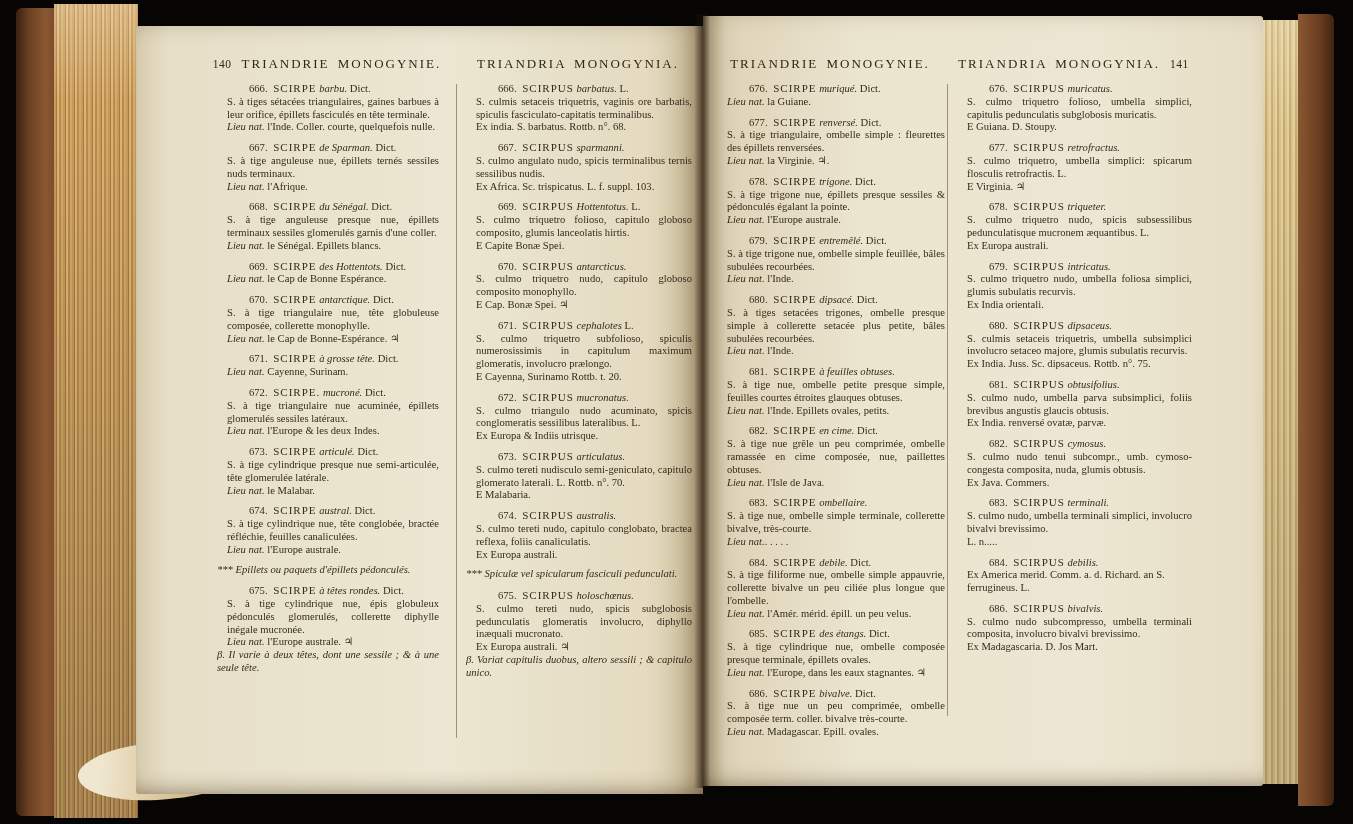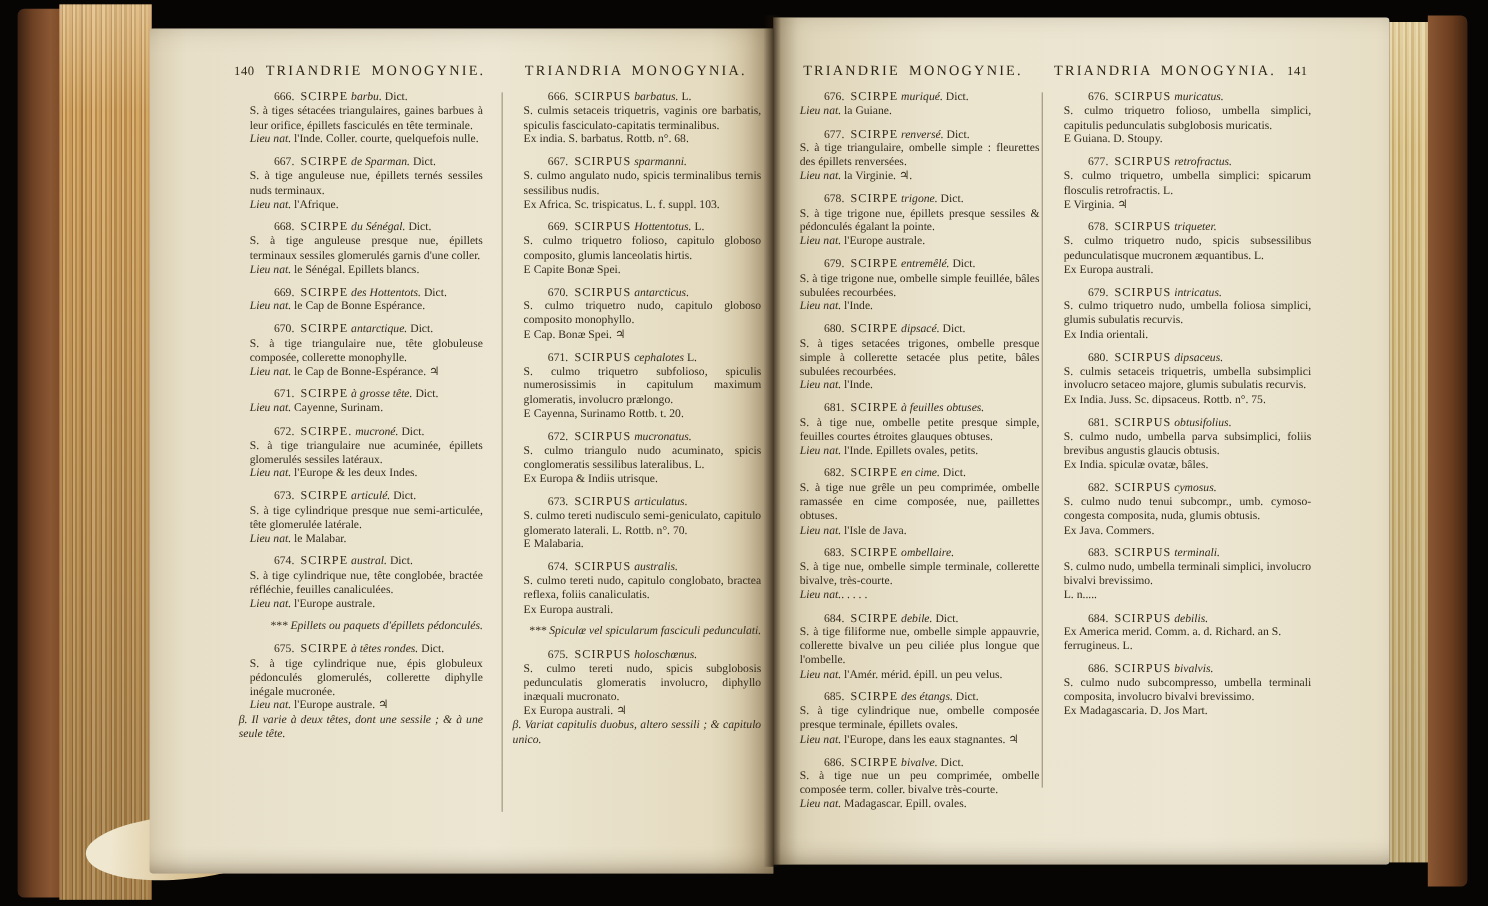--- a/index.html
+++ b/index.html
@@ -47,21 +47,21 @@
   .running-head .pnum{letter-spacing:.5px;font-size:11.5px;}
   .entries{font-size:10.6px;line-height:12.8px;}
   .entry{margin-bottom:7px;}
   .entry-head .num{margin-right:3px;margin-left:34px;}
   .entry-head .genus{letter-spacing:1px;font-size:11px;}
   .entry-head .epithet{font-style:italic;}
   .entry .desc{margin-left:12px;text-align:justify;}
   .entry .hab{margin-left:12px;}
   .entry .hab-lead{font-style:italic;}
   .entry .note{font-style:italic;margin-left:2px;text-align:justify;}
-  .section-sep{font-style:italic;margin:1px 0 8px 2px;text-align:right;}
+  .section-sep{font-style:italic;margin:1px 0 8px 2px;text-align:left;}
 </style>
 </head>
 <body>
 
 <div class="stage">
   <div class="cover cover-left"></div>
   <div class="fore-edge fore-edge-left"></div>
   <div class="curl-bl"></div>
 
   <div class="page page-left">
@@ -520,21 +520,21 @@
   </div>
 
   <div class="entry">
     <div class="entry-head">
       <span class="num">681.</span>
       <span class="genus">SCIRPUS</span>
       <span class="epithet">obtusifolius.</span>
       
     </div>
     <div class="desc">S. culmo nudo, umbella parva subsimplici, foliis brevibus angustis glaucis obtusis.</div>
-    <div class="hab"><span class="hab-rest">Ex India. spiculæ ovatæ, bâles.</span></div>
+    <div class="hab"><span class="hab-rest">Ex India. renversé ovatæ, parvæ.</span></div>
 
   </div>
 
   <div class="entry">
     <div class="entry-head">
       <span class="num">682.</span>
       <span class="genus">SCIRPUS</span>
       <span class="epithet">cymosus.</span>
       
     </div>

